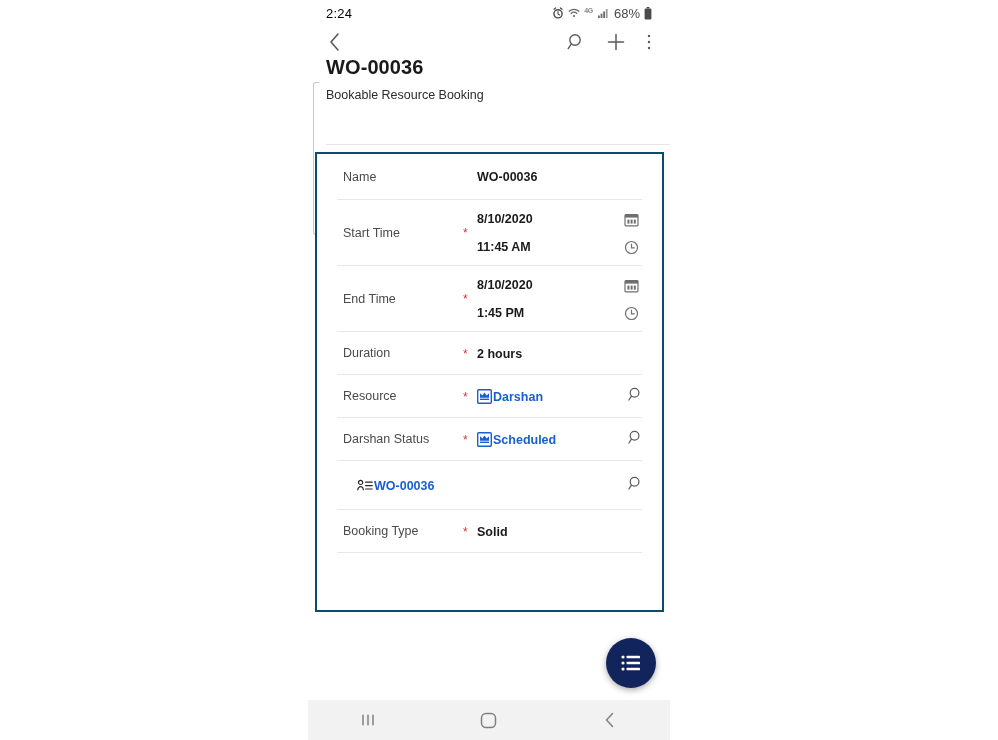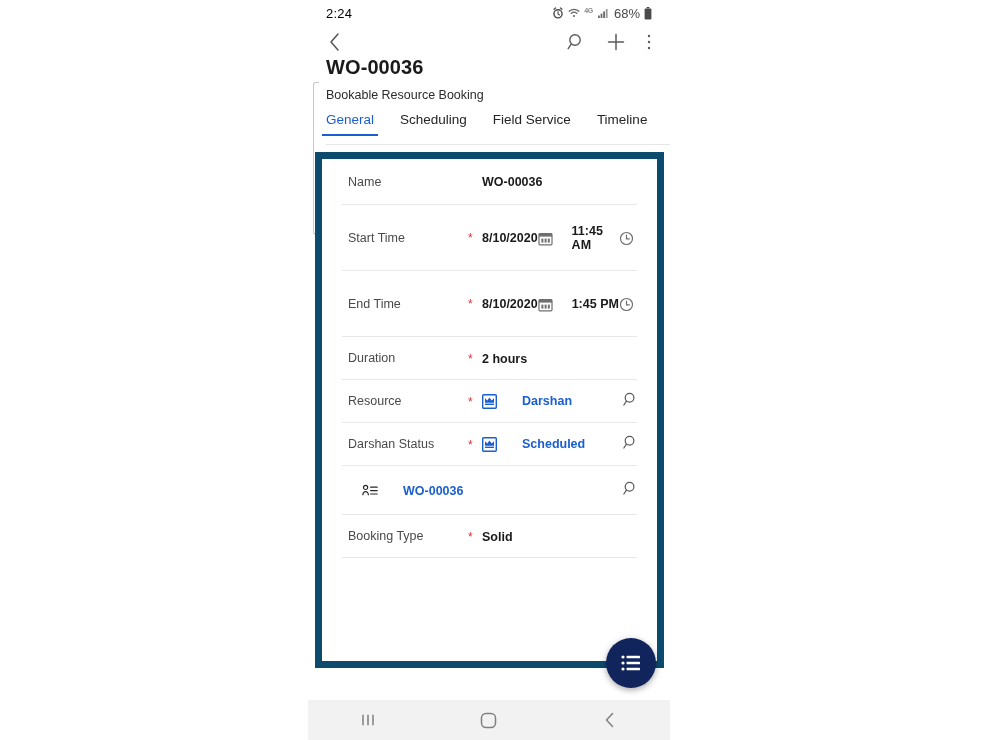--- a/index.html
+++ b/index.html
@@ -149,22 +149,22 @@
     height: 1px;
     background: #e6e6e6;
   }
 
   
   .card {
     position: absolute;
     left: 7px;
     top: 152px;
     width: 349px;
-    height: 516px;
-    border: 7px solid #0c4a6e;
+    height: 460px;
+    border: 2px solid #0c4a6e;
     background: #ffffff;
     box-sizing: border-box;
   }
   .row {
     position: relative;
     display: flex;
     align-items: center;
     padding: 0 16px 0 26px;
     box-sizing: border-box;
     width: 100%;
@@ -205,42 +205,43 @@
   .row.h46 { height: 46px; }
   .row.h66 { height: 66px; }
   .row.h43 { height: 43px; }
   .row.h49 { height: 49px; }
   .row.h40 { height: 40px; }
 
   
   .dtwrap {
     flex: 1 1 auto;
     display: flex;
-    flex-direction: row;
+    flex-direction: column;
     justify-content: center;
     gap: 12px;
   }
   .dtline {
     display: flex;
     align-items: center;
     justify-content: space-between;
     height: 16px;
   }
   .dttext {
     font-size: 12.5px;
     font-weight: bold;
     color: #1a1a1a;
   }
   .dticon { flex: 0 0 auto; display:block; margin-right: 7px; }
 
   
   .lookup-val {
     flex: 1 1 auto;
     display: flex;
-    gap: 25px;
+    align-items: center;
+    gap: 1px;
   }
   .lookup-search {
     flex: 0 0 auto;
     margin-right: 2px;
   }
 
   
   .fab {
     position: absolute;
     left: 298px;
@@ -334,26 +335,20 @@
         </svg>
       </div>
     </div>
   </div>
 
   <div class="rail"></div>
 
   <div class="page-title">WO-00036</div>
   <div class="page-subtitle">Bookable Resource Booking</div>
 
-  <div class="tabs">
-    <div class="tab active">General</div>
-    <div class="tab">Scheduling</div>
-    <div class="tab">Field Service</div>
-    <div class="tab">Timeline</div>
-  </div>
   <div class="tabs-rule"></div>
 
   <div class="card">
 
     <div class="row h46">
       <div class="lbl">Name</div>
       <div class="req"></div>
       <div class="val">WO-00036</div>
       <div class="sep"></div>
     </div>

